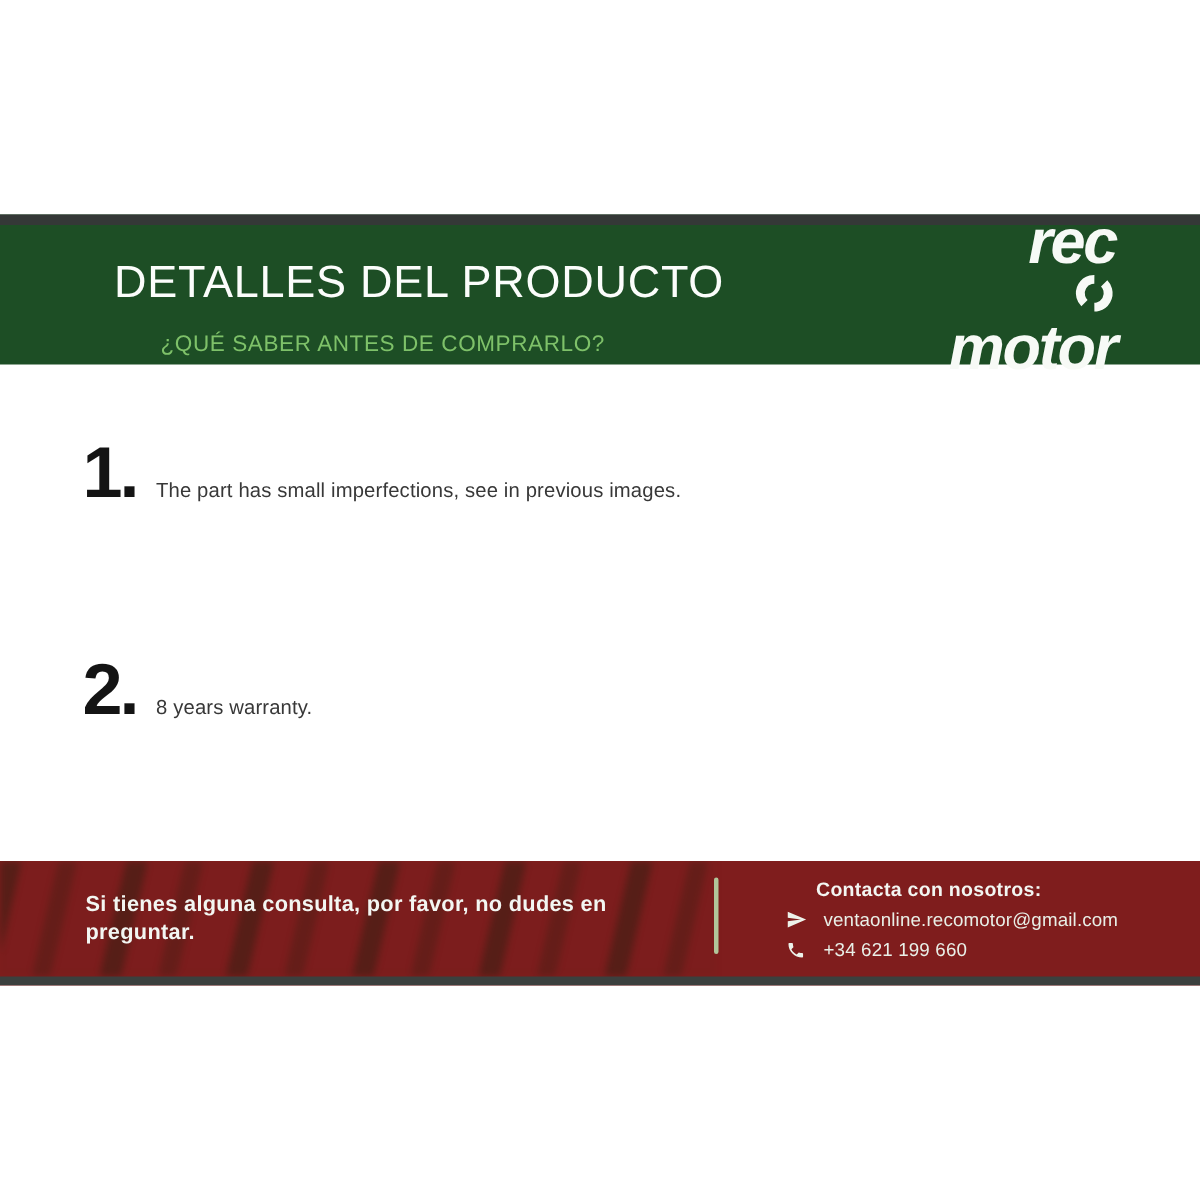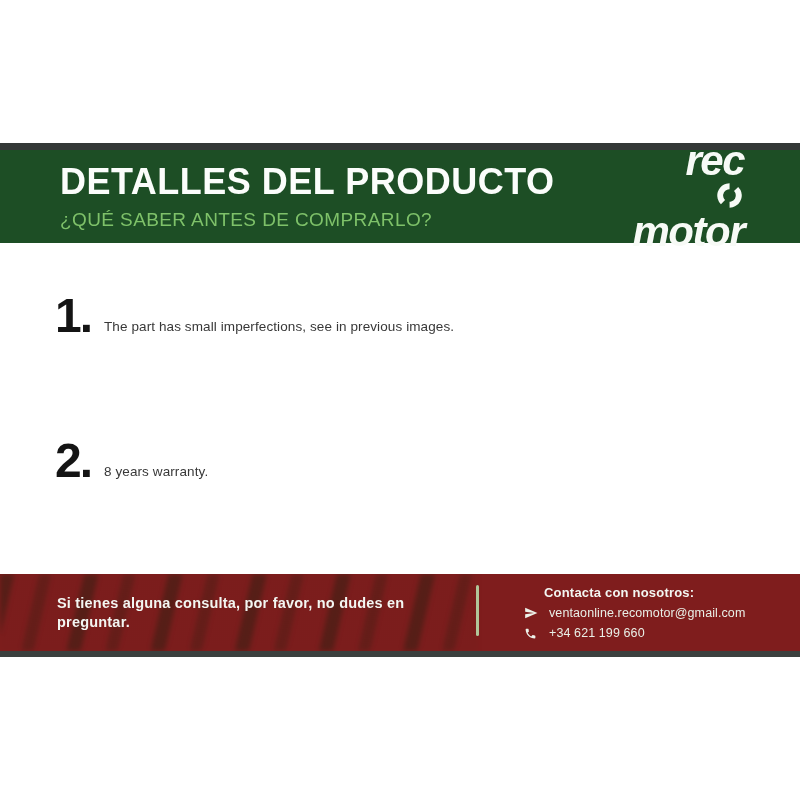--- a/index.html
+++ b/index.html
@@ -25,27 +25,27 @@
     background: #343837;
   }
   .header-content {
     position: absolute; top: 7px; left: 0;
     width: 100%; height: 93px;
     display: flex; align-items: center; justify-content: space-between;
     padding: 0 56px 0 60px;
     box-sizing: border-box;
   }
   .header-title {
-    font-size: 36px; font-weight: 700;
+    font-size: 30px; font-weight: 400;
     color: #fbfdfb; letter-spacing: 0.5px;
-    line-height: 1.1; margin: 0;
+    line-height: 1.1; margin: 16px;
   }
   .header-subtitle {
-    font-size: 19px; color: #7ec169;
-    letter-spacing: 0.4px; margin-top: 7px;
+    font-size: 15px; color: #7ec169;
+    letter-spacing: 0.4px; margin-top: 7px; margin-left: 47px;
   }
   .logo {
     display: flex; align-items: flex-end;
     color: #f7faf6; font-size: 42px; font-weight: 700;
     font-style: italic; letter-spacing: -1.5px; line-height: 1;
     white-space: nowrap;
     flex-direction: column;
   }
   .logo-o { display: inline-block; margin: 0 1px 2px 2px; }
   .logo-o svg { display: block; width: 27px; height: 27px; }

